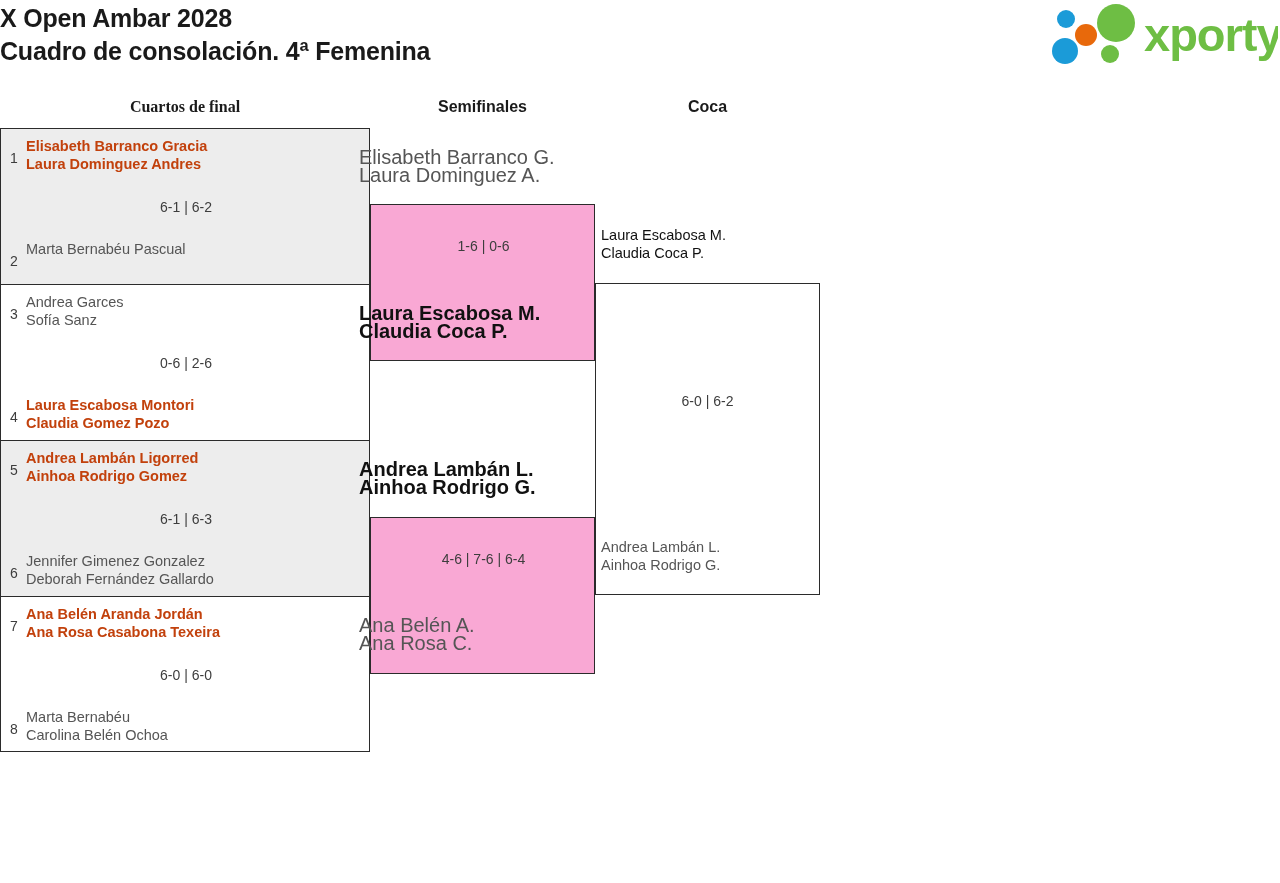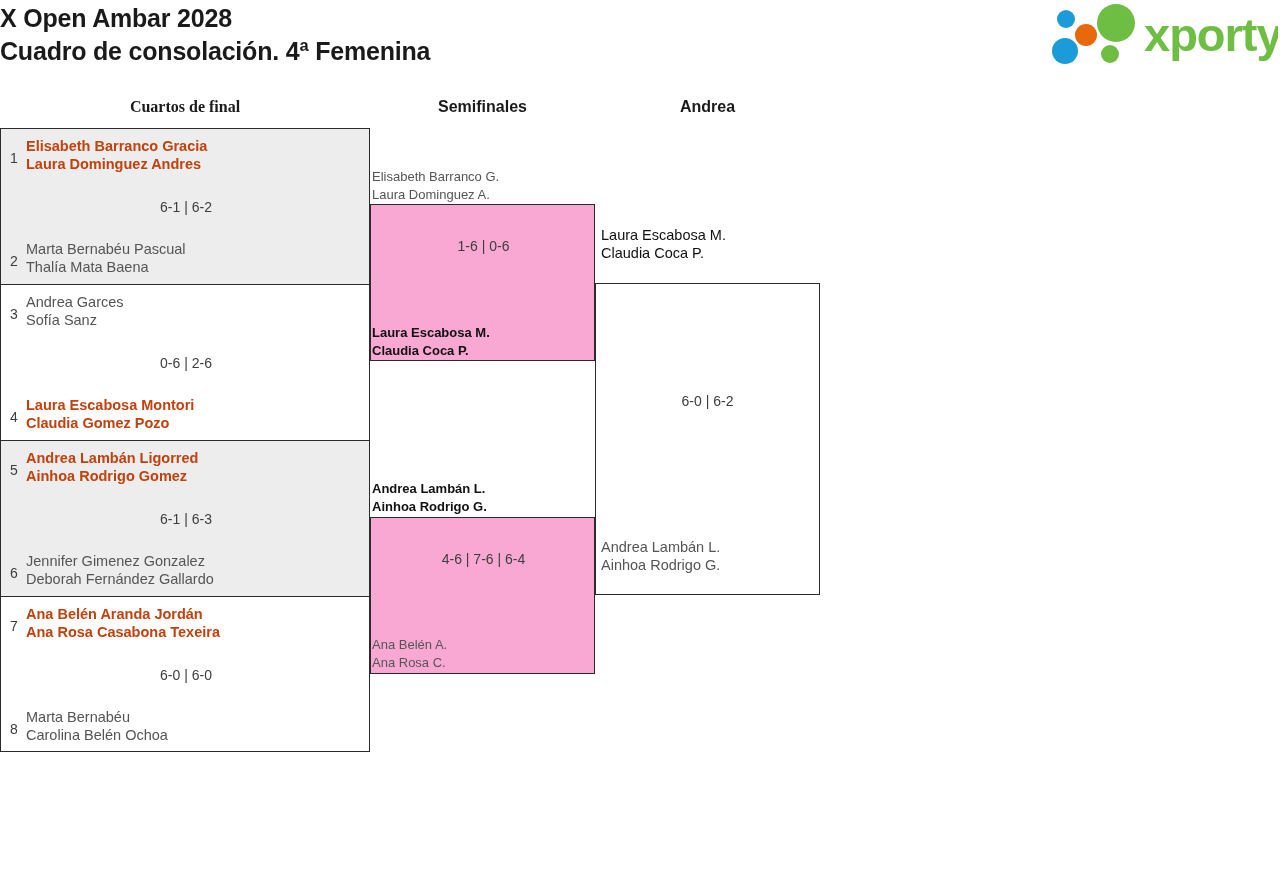--- a/index.html
+++ b/index.html
@@ -109,25 +109,24 @@
     position: absolute;
     left: 0px; width: 225px;
     top: 33px;
     text-align: center;
     font-size: 14px;
     color: #3d3d3d;
   }
   
   .sf-name {
     position: absolute;
-    left: 372px;
+    left: 359px;
     width: 218px;
-    font-size: 13px;
+    font-size: 20px;
     line-height: 18px;
-    margin-top: 20px;
   }
   .sf-name.win  { color: #111111; font-weight: bold; }
   .sf-name.lose { color: #555555; font-weight: normal; }
 
   
   #final-box {
     position: absolute;
     left: 595px; top: 283px;
     width: 225px; height: 312px;
     border: 1px solid #2b2b2b;
@@ -171,33 +170,32 @@
         <circle cx="38" cy="31" r="11" fill="#E8690B"></circle>
         <circle cx="68" cy="19" r="19" fill="#6EBE44"></circle>
         <circle cx="62" cy="50" r="9" fill="#6EBE44"></circle>
       </g>
       <text x="96" y="47" font-family="'Liberation Sans', sans-serif" font-size="47" font-weight="bold" fill="#6EBE44" letter-spacing="-1">xporty</text>
     </svg>
   </div>
 
   <div class="col-header" id="hdr-qf">Cuartos de final</div>
   <div class="col-header" id="hdr-sf">Semifinales</div>
-  <div class="col-header" id="hdr-fin">Andrea</div>
+  <div class="col-header" id="hdr-fin">Coca</div>
 
   <div class="qf-cell shaded" style="top:128px">
     <span class="qf-seed top">1</span>
     <div class="qf-team top win">
       <span class="nm">Elisabeth Barranco Gracia</span>
       <span class="nm">Laura Dominguez Andres</span>
     </div>
     <div class="qf-score">6-1 | 6-2</div>
     <span class="qf-seed bottom">2</span>
     <div class="qf-team bottom lose">
       <span class="nm">Marta Bernabéu Pascual</span>
-      <span class="nm">Thalía Mata Baena</span>
     </div>
   </div>
 
   <div class="qf-cell plain" style="top:284px">
     <span class="qf-seed top">3</span>
     <div class="qf-team top lose">
       <span class="nm">Andrea Garces</span>
       <span class="nm">Sofía Sanz</span>
     </div>
     <div class="qf-score">0-6 | 2-6</div>

